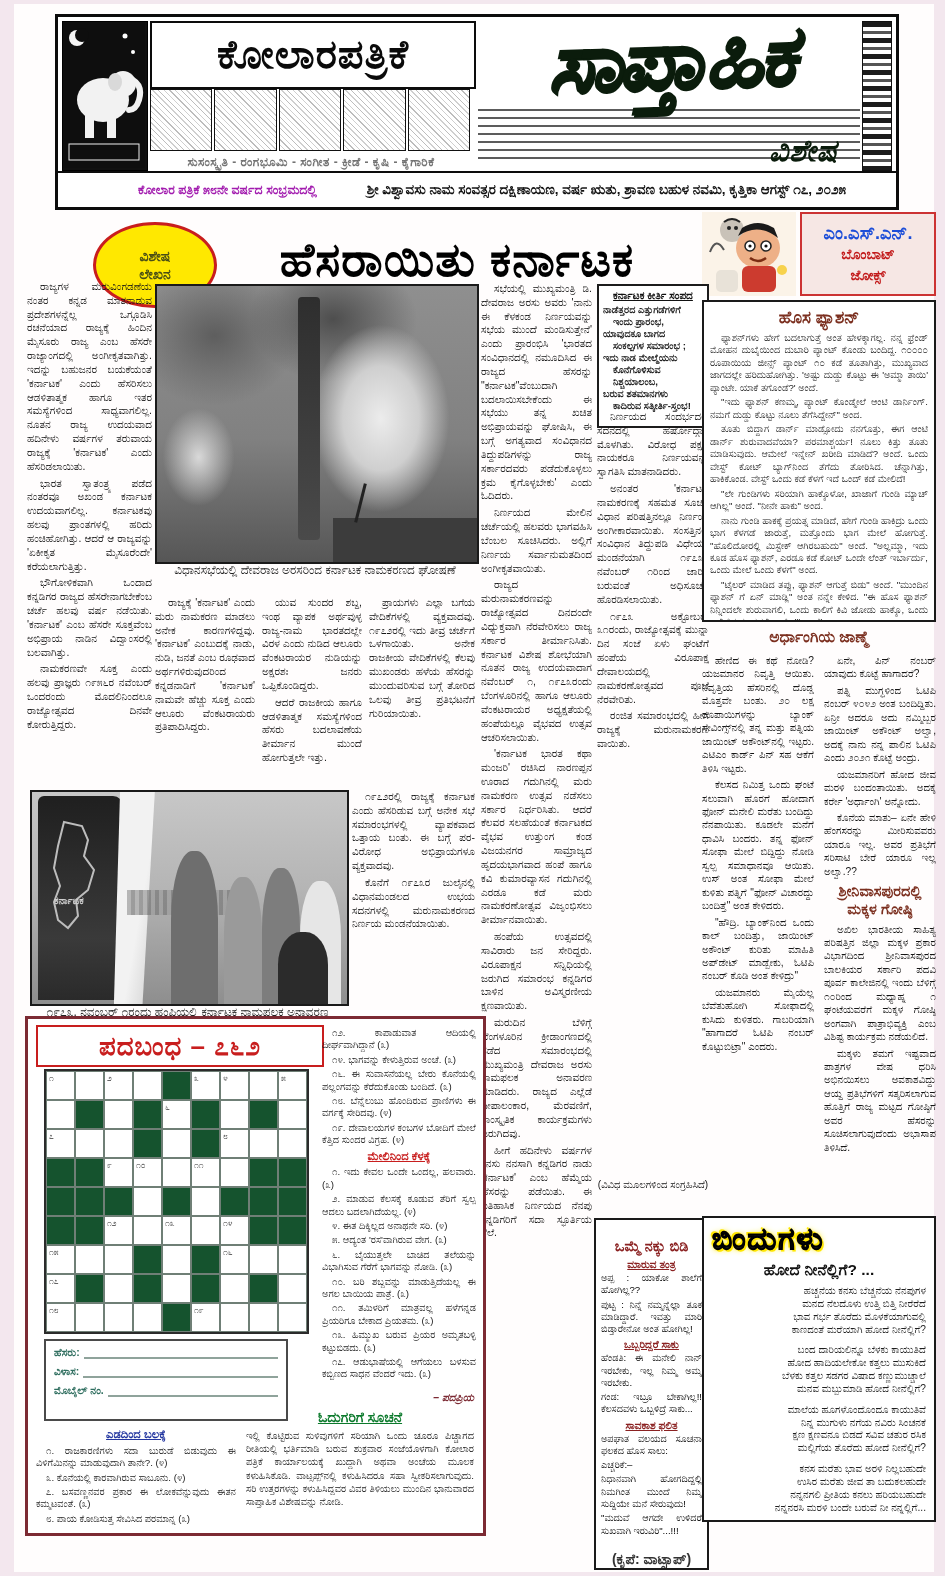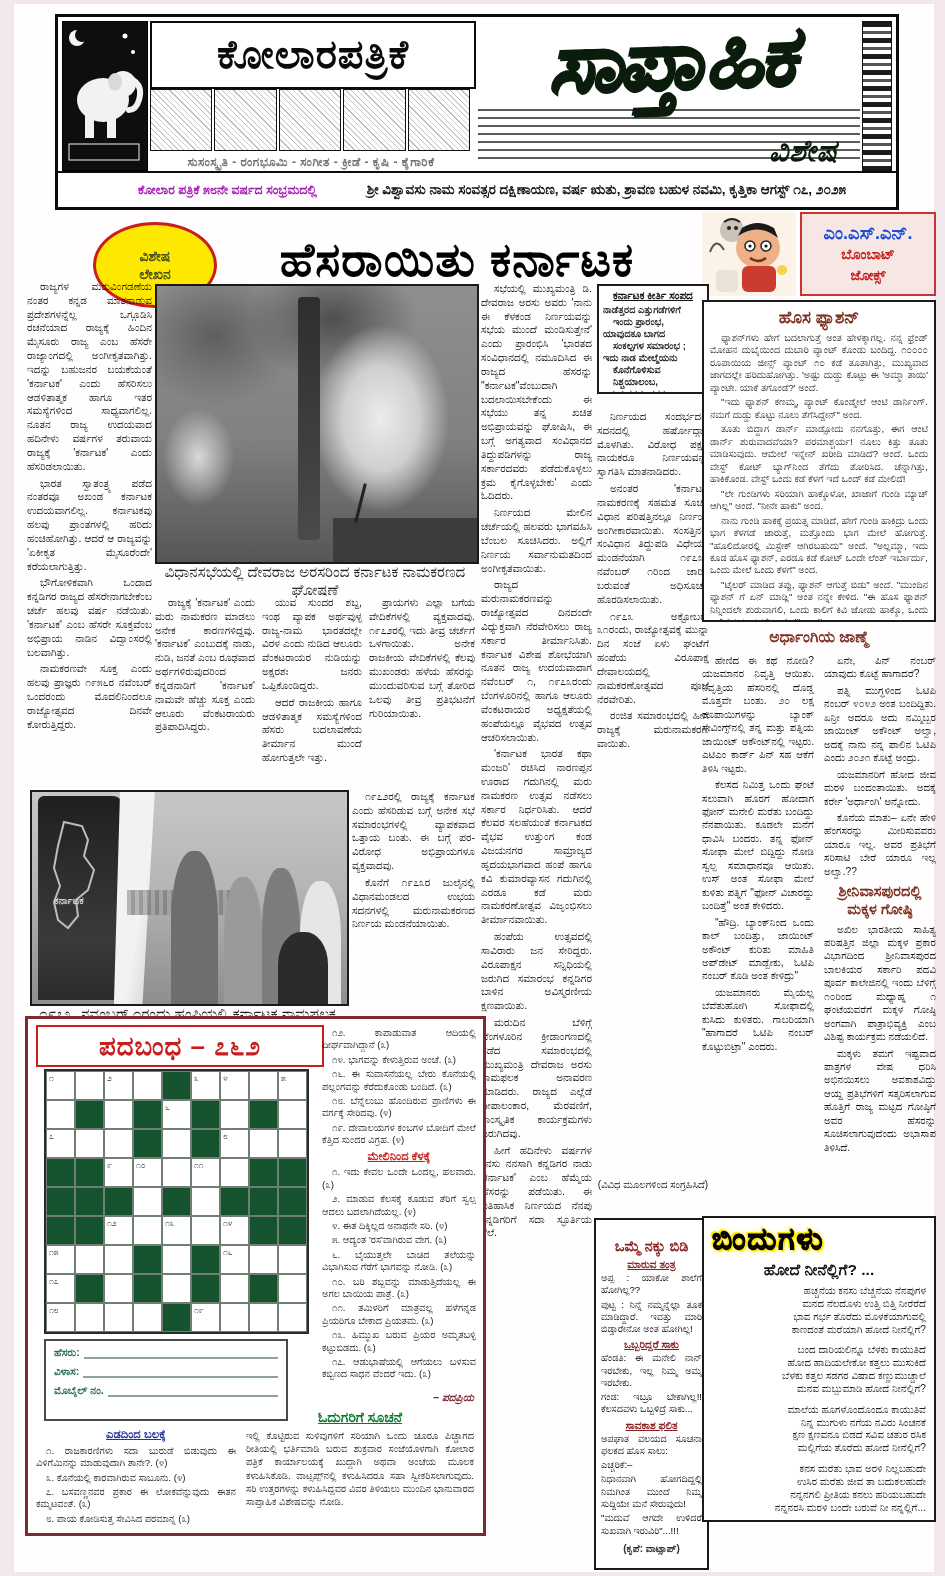--- a/index.html
+++ b/index.html
@@ -41,28 +41,28 @@
   .photo{border:2px solid #1a1a1a;overflow:hidden;filter:grayscale(1);}
   .photo1{left:155px;top:284px;width:320px;height:276px;background:
      radial-gradient(95px 130px at 70% 48%,#ececec 0%,#cfcfcf 40%,rgba(0,0,0,0) 72%),
      radial-gradient(55px 75px at 13% 62%,#d9d9d9 0%,rgba(0,0,0,0) 65%),
      radial-gradient(120px 100px at 18% 18%,#5e5e5e 0%,rgba(0,0,0,0) 70%),
      radial-gradient(120px 90px at 55% 12%,#4e4e4e 0%,rgba(0,0,0,0) 70%),
      linear-gradient(180deg,#8f8f8f 0%,#818181 55%,#565656 100%);}
   .p1-pillar{position:absolute;left:44%;top:4%;width:7%;height:88%;background:linear-gradient(180deg,#2e2e2e,#4a4a4a);border-radius:4px;}
   .p1-desk{position:absolute;left:55%;bottom:0;width:45%;height:16%;background:#3c3c3c;}
   .p1-mic{position:absolute;left:63%;bottom:14%;width:3px;height:40px;background:#222;transform:rotate(14deg);}
-  .cap{font-size:15px;color:#222;text-align:center;}
+  .cap{font-size:12px;color:#222;text-align:center;}
   .photo2{left:30px;top:790px;width:315px;height:212px;background:linear-gradient(180deg,#c7c7c7 0%,#b5b5b5 45%,#8e8e8e 100%);}
   .p2-monolith{position:absolute;left:2%;top:2%;width:27%;height:96%;background:linear-gradient(180deg,#1f1f1f,#3a3a3a 70%,#2a2a2a);border-radius:6px 10px 0 0;}
   .p2-cloth{position:absolute;left:26%;top:0;width:13%;height:100%;background:linear-gradient(100deg,#f2f2f2 60%,#cfcfcf);clip-path:polygon(15% 0,100% 0,70% 100%,0 100%);}
   .p2-crowd{position:absolute;left:30%;top:46%;width:40%;height:12%;background:repeating-linear-gradient(90deg,#9c9c9c 0 4px,#777 4px 8px);opacity:.7;}
   .person{position:absolute;bottom:0;border-radius:45% 45% 0 0;}
   
-  .kirti{left:597px;top:284px;width:112px;height:110px;border:2px solid #1c1c1c;background:#fff;padding:3px 4px;box-sizing:border-box;overflow:hidden;}
+  .kirti{left:597px;top:284px;width:112px;height:144px;border:2px solid #1c1c1c;background:#fff;padding:3px 4px;box-sizing:border-box;overflow:hidden;}
   .kirti-title{font-size:10.5px;font-weight:900;text-decoration:underline;text-align:center;color:#111;margin-bottom:2px;}
   .kirti .ln{font-size:9.6px;font-weight:600;color:#222;line-height:1.25;}
   .kirti .ln:nth-child(even){padding-left:10px;}
   
   .fashion{left:702px;top:300px;width:234px;height:322px;border:2px solid #1a1a1a;background:#fff;padding:4px 6px;box-sizing:border-box;overflow:hidden;}
   .fashion-title{font-size:17px;margin:2px 0 4px 0;}
   .fashion .tcol-in{font-size:9.6px;line-height:1.3;text-align:justify;color:#1a1a1a;}
   .fashion .tcol-in p{margin:0 0 2px;text-indent:11px;}
   
   .ardhangi-head{left:702px;top:628px;width:234px;}
@@ -87,21 +87,21 @@
   .ud-head{color:var(--accent_red);}
   .byline{position:absolute;left:294px;top:372px;width:152px;text-align:right;font-size:10.5px;font-weight:bold;font-style:italic;color:var(--box_maroon);}
   .notice{position:absolute;left:218px;top:390px;width:228px;height:116px;overflow:hidden;}
   .notice-head{font-size:14px;font-weight:900;color:var(--notice_green);text-decoration:underline;text-align:center;margin-bottom:3px;}
   .notice-text{font-size:9.8px;line-height:1.35;text-align:justify;color:#1a1a1a;}
   
   .nakku{left:594px;top:1218px;width:115px;height:352px;border:2px solid #1a1a1a;background:#ffffff;padding:17px 5px;box-sizing:border-box;overflow:hidden;}
   .nakku-title{font-size:14.5px;font-weight:900;color:var(--nakku_maroon);text-align:center;margin:1px 0 2px;}
   .nk-head{font-size:10.5px;font-weight:bold;color:var(--nakku_maroon);text-decoration:underline;text-align:center;margin:3px 0 1px;}
   .nk-line{font-size:9.6px;line-height:1.28;margin:0 0 2px;text-align:justify;}
-  .nk-credit{font-size:10px;font-weight:bold;text-align:center;color:#333;margin-top:6px;}
+  .nk-credit{font-size:14px;font-weight:bold;text-align:center;color:#333;margin-top:14px;}
   
   .bindu{left:702px;top:1216px;width:234px;height:306px;border:2px solid #1a1a1a;background:#fff;padding:4px 8px;box-sizing:border-box;overflow:hidden;}
   .bindu-logo{display:inline-block;font-size:30px;font-weight:900;letter-spacing:2px;color:#000;background:#111;-webkit-text-stroke:1px #000;color:#1a1a1a;background:none;text-shadow:0 0 3px #ffdf00,0 0 6px #ffe800,2px 2px 0 #ffe800,-2px -2px 0 #ffe800;}
   .bindu-title{font-size:15.5px;font-weight:900;color:#111;text-align:center;margin:4px 0 6px;}
   .stanza{margin-bottom:8px;text-align:right;}
   .poem-line{font-size:10.2px;line-height:1.26;color:#1f1f1f;}
   .src-note{font-size:10px;text-align:center;margin-top:3px;color:#111;}
 </style>
 </head>
 <body>

